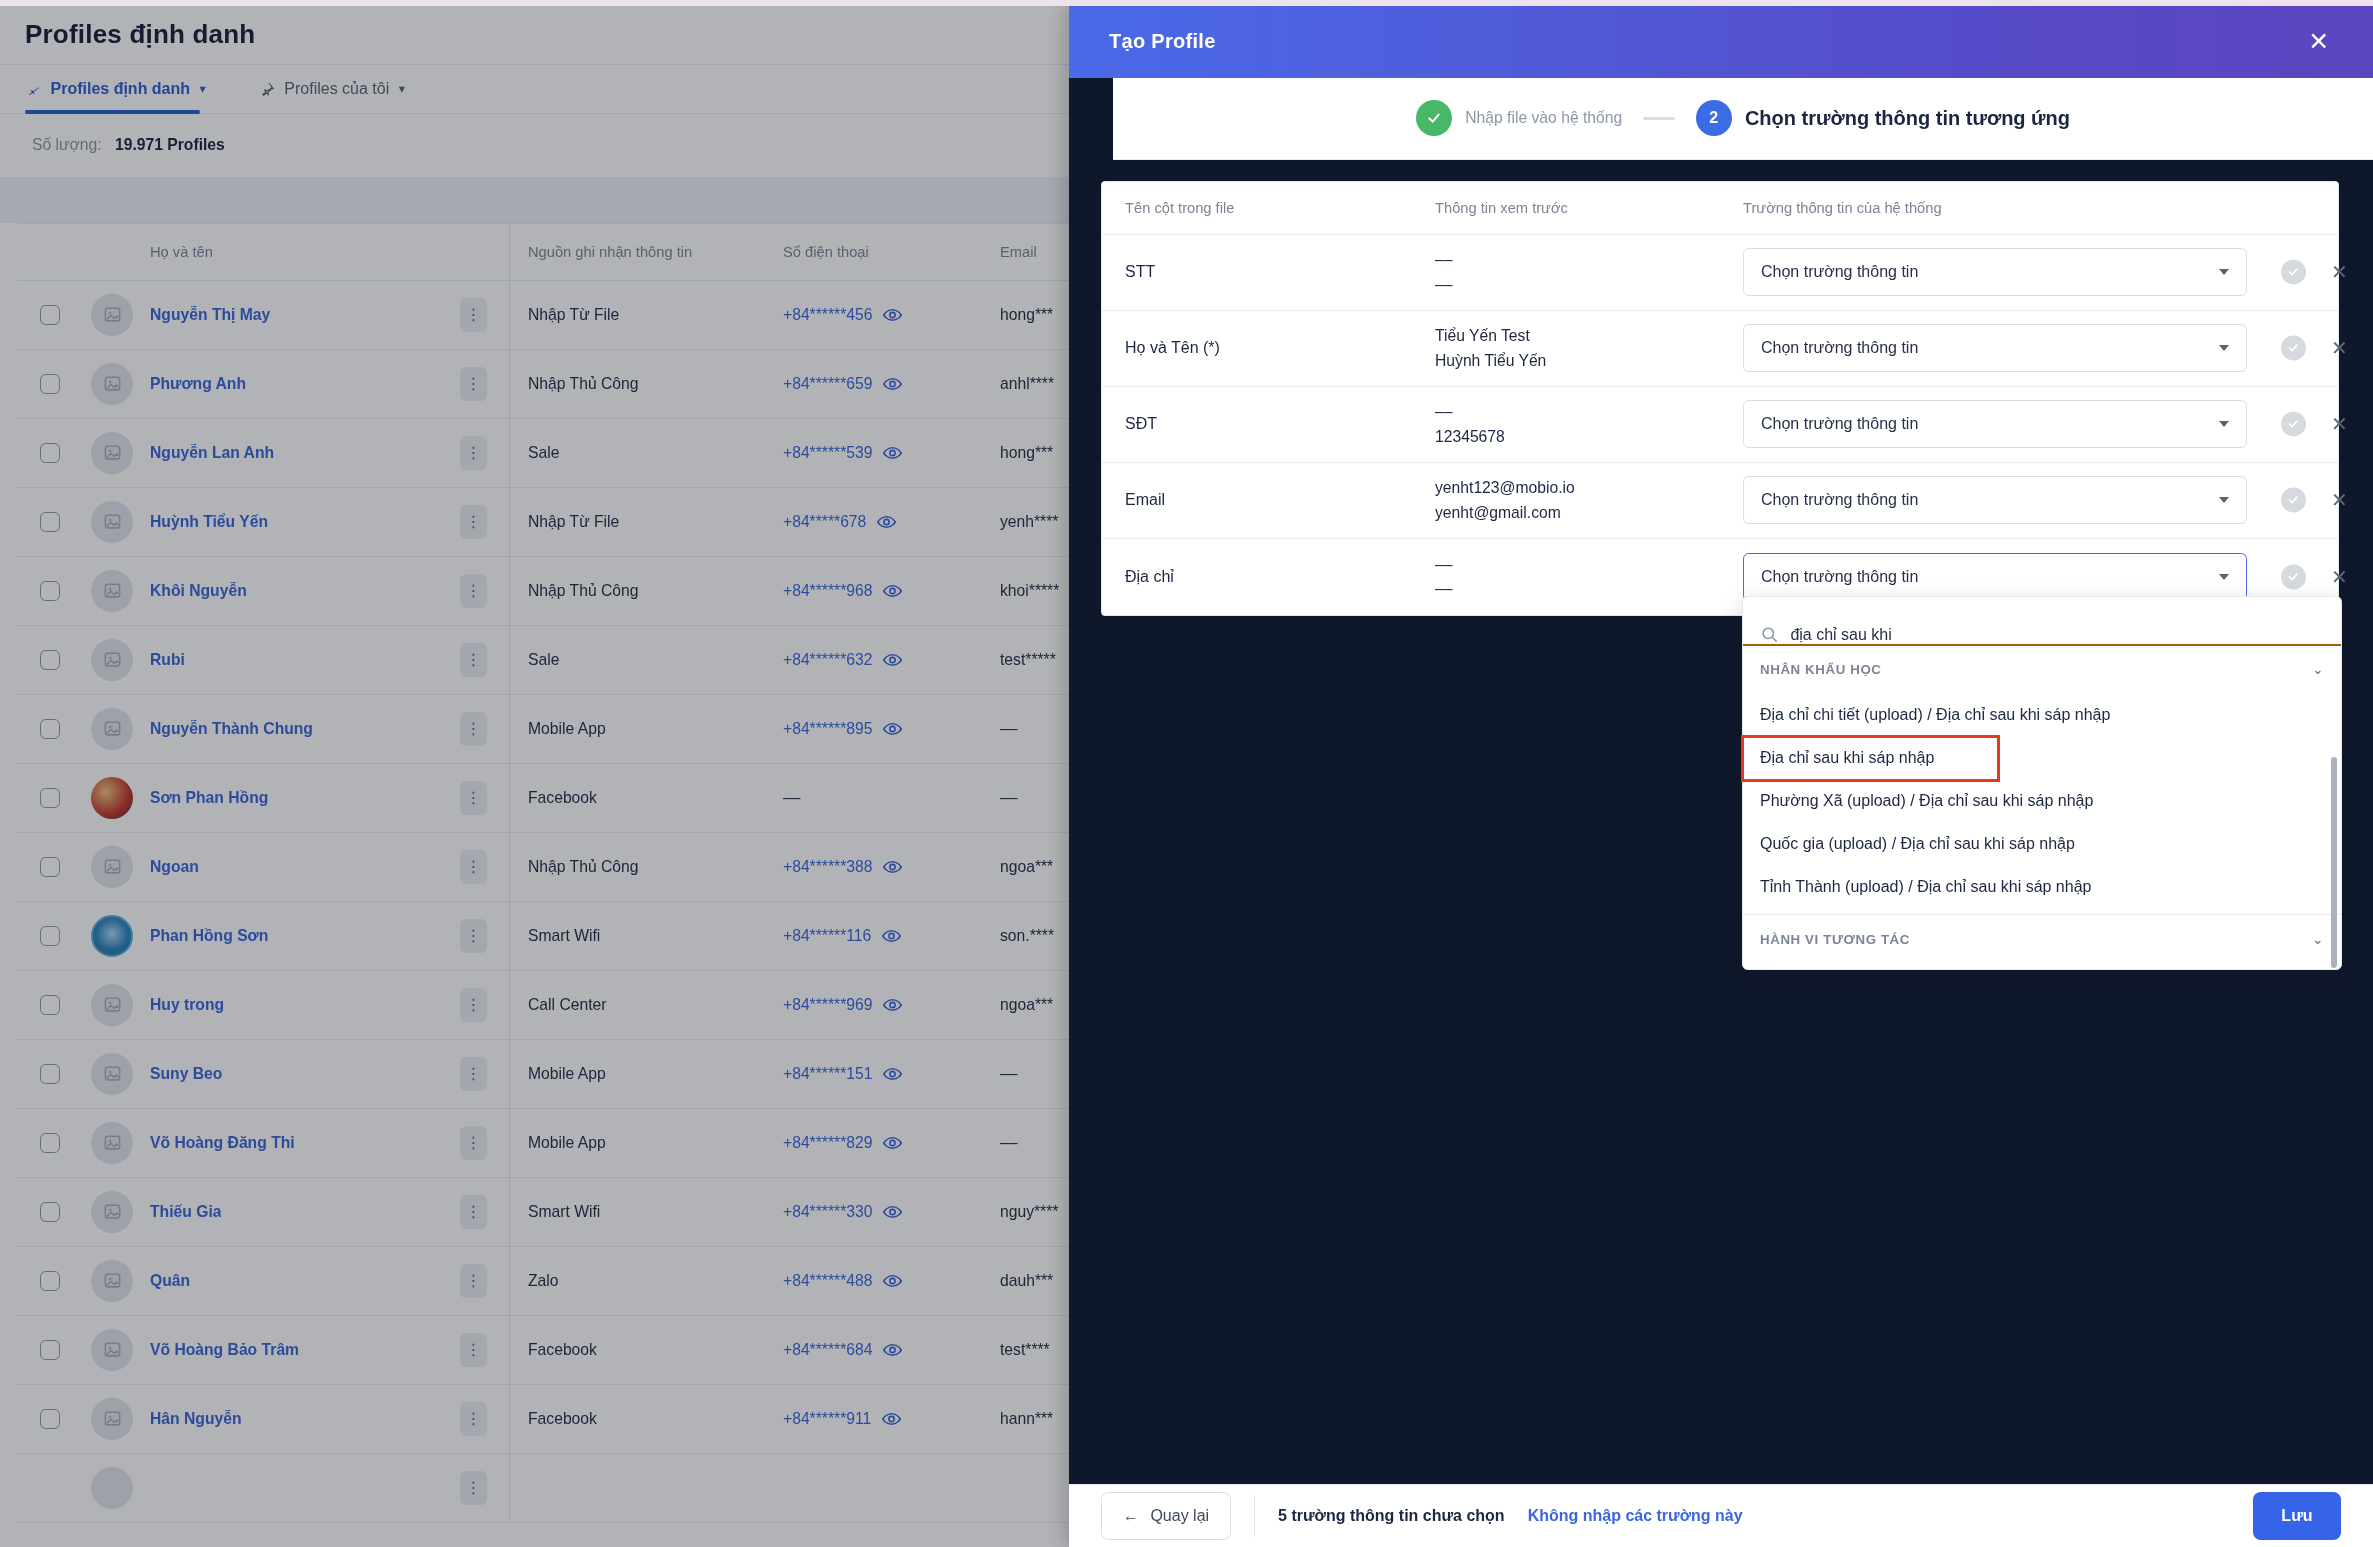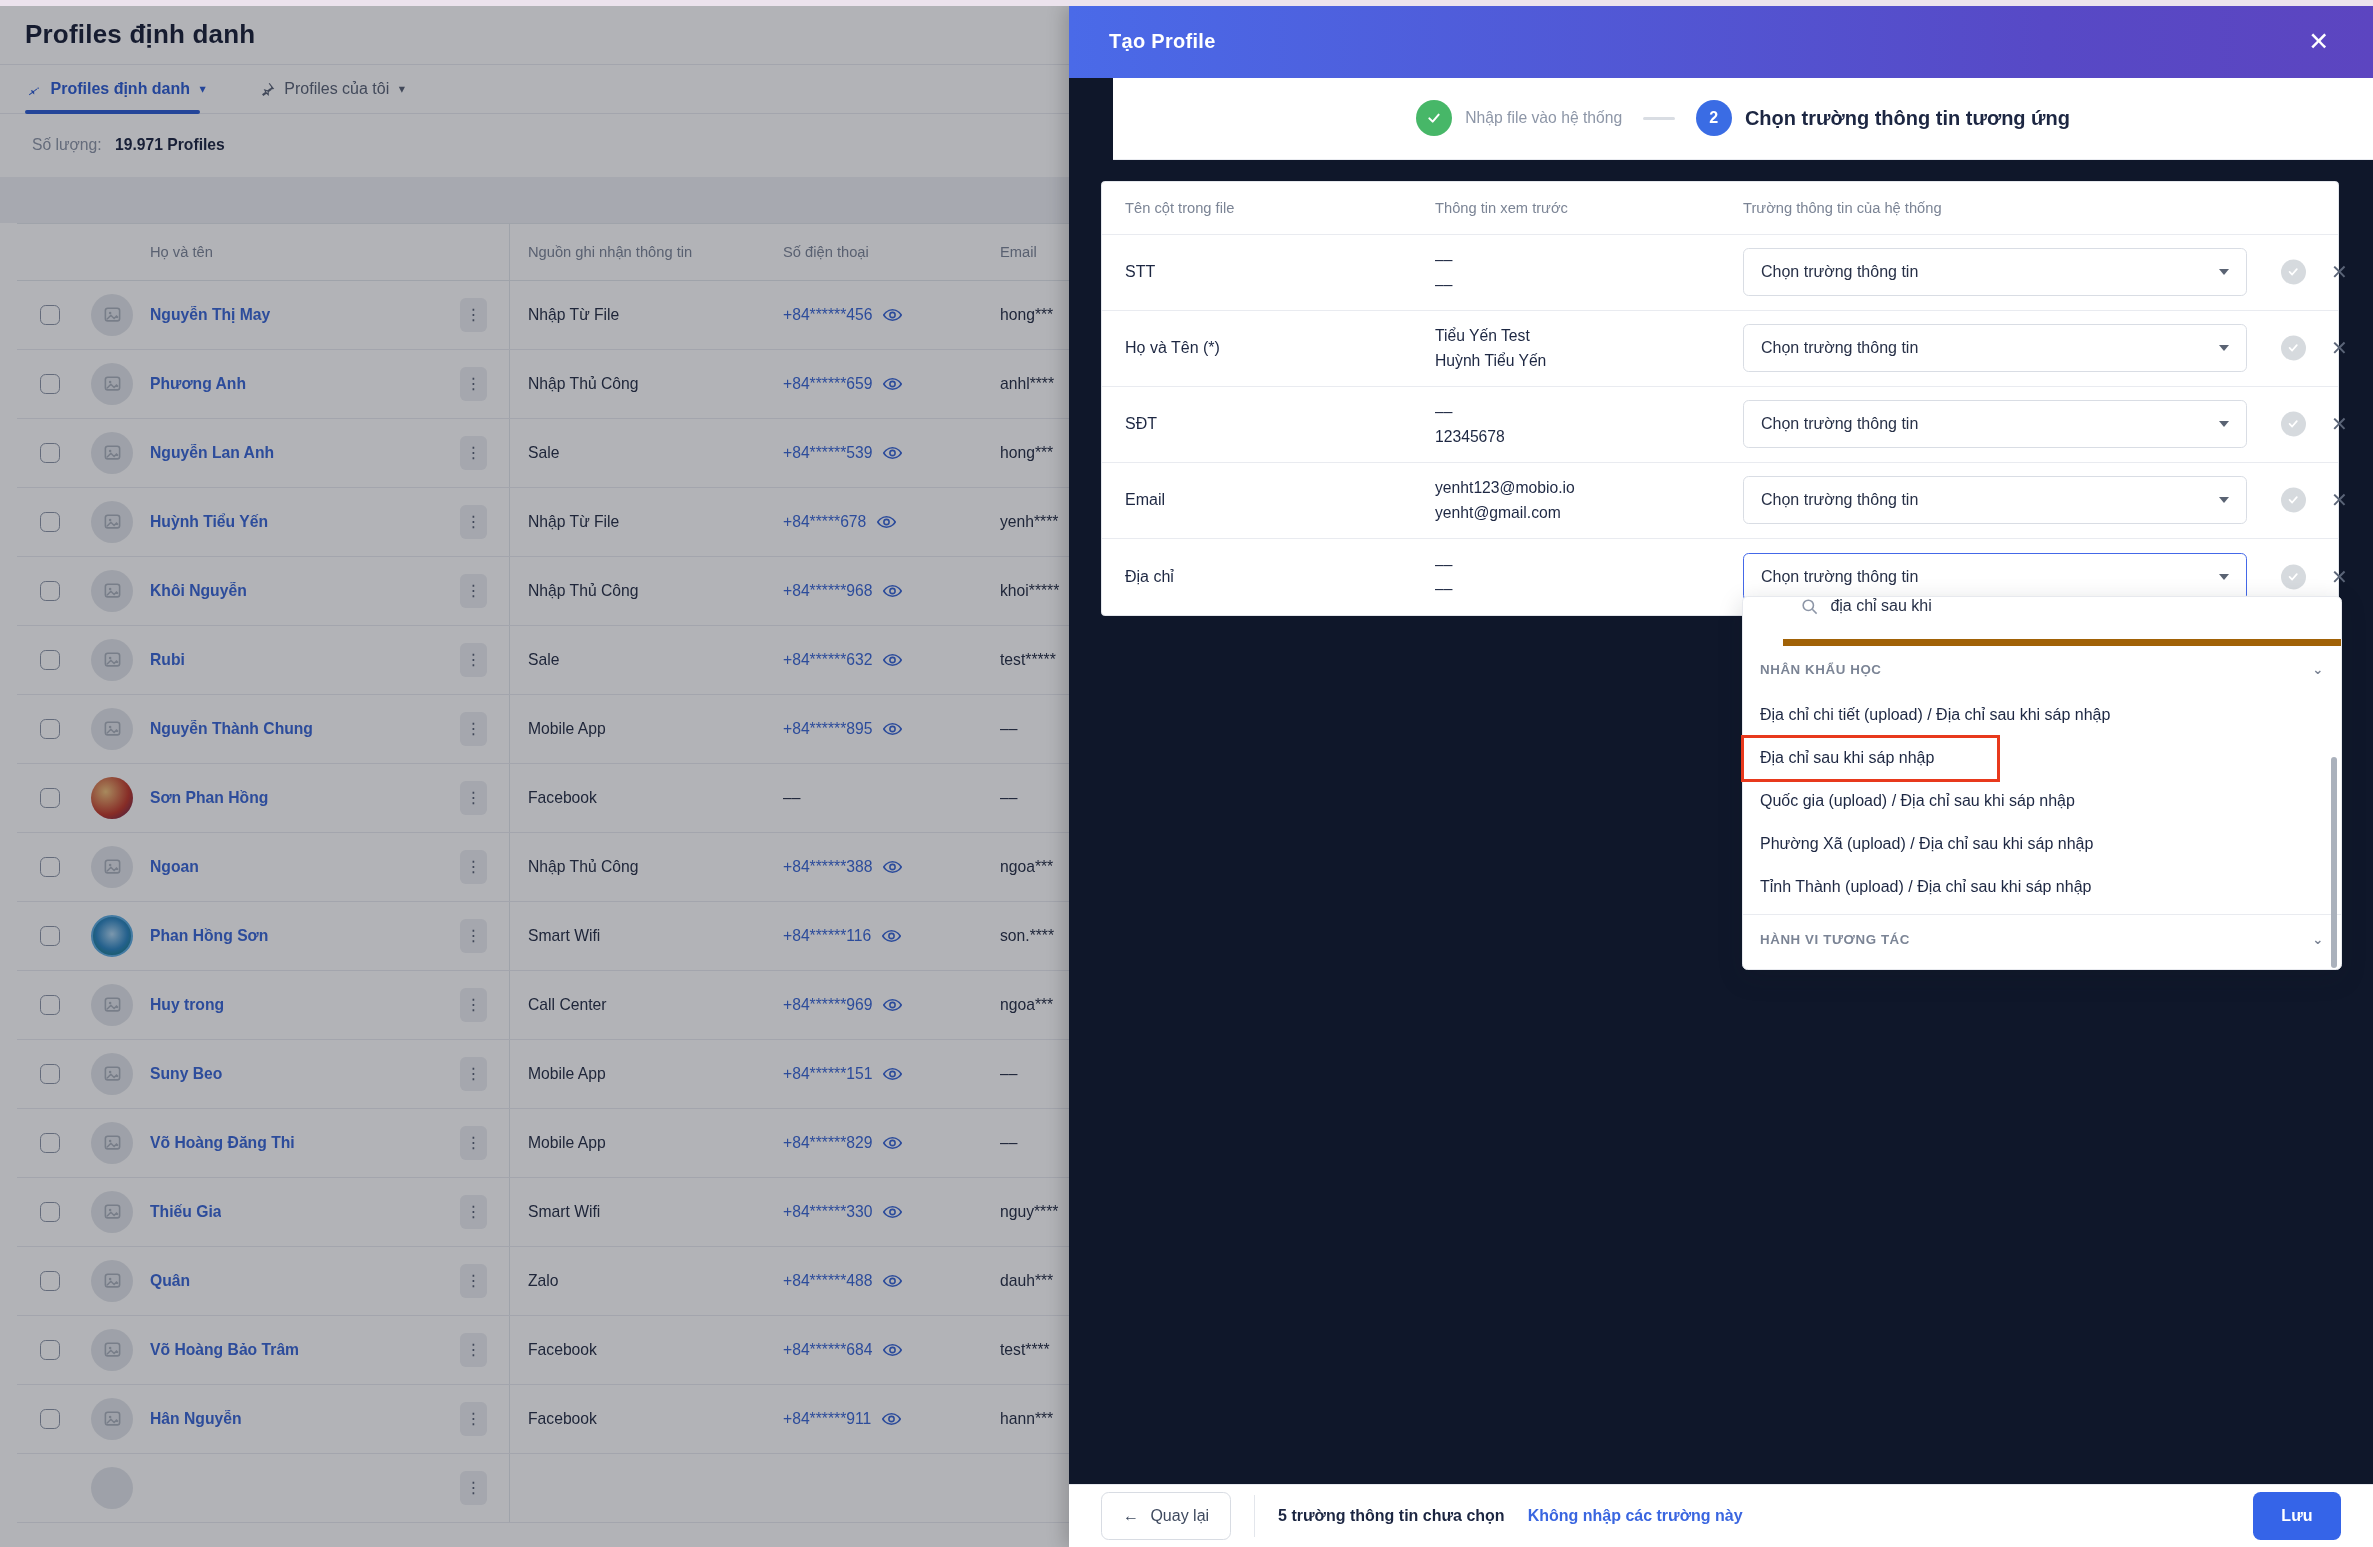--- a/index.html
+++ b/index.html
@@ -77,21 +77,21 @@
   .m-select { position:absolute; left:641px; top:50%; transform:translateY(-50%); width:504px; height:48px; border:1px solid #d9dde4; border-radius:5.7px; background:#fff; display:flex; align-items:center; padding:0 17px; cursor:pointer; }
   .m-select.focused { border:1.5px solid #4468e8; }
   .m-select .sel-text { flex:1; color:#273047; font-size:16px; }
   .m-select .caret { width:0; height:0; border-left:5.7px solid transparent; border-right:5.7px solid transparent; border-top:6.7px solid #5a6373; }
   .m-check { position:absolute; left:1179px; top:50%; transform:translateY(-50%); width:25px; height:25px; border-radius:50%; background:#d6dade; display:flex; align-items:center; justify-content:center; }
   .m-check svg { width:12.4px; height:12.4px; }
   .m-x { position:absolute; left:1229px; top:50%; transform:translateY(-50%); color:#5a6477; font-size:20px; cursor:pointer; line-height:1; }
 
   
   .dropdown { position:absolute; left:673px; top:590px; width:600px; background:#fff; border-radius:5.7px; box-shadow:0 7.6px 25px rgba(20,26,40,.18); border:1px solid #e7e9ee; z-index:40; padding-bottom:5.7px; }
-  .dd-search { height:49px; display:flex; align-items:flex-start; padding:0 17px; border-bottom:7px solid #a16207;margin-left:40px; }
+  .dd-search { height:49px; display:flex; align-items:flex-end; padding:0 17px; border-bottom:2px solid #a16207; }
   .dd-search input { border:none; outline:none; flex:1; font-size:16px; color:#273047; font-family:inherit; }
   .dd-group-head { height:48px; display:flex; align-items:center; padding:0 17px; color:#7b8495; font-size:13.3px; font-weight:bold; letter-spacing:0.6px; cursor:pointer; }
   .dd-group-head .sp { flex:1; }
   .dd-group-head .chev { color:#7b8495; font-size:13.3px; }
   .dd-option { height:43px; display:flex; align-items:center; padding:0 17px; color:#1d2742; font-size:16px; cursor:pointer; position:relative; }
   .dd-option.hovered { background:#f3f4f7; }
   .dd-option.highlighted { outline:3.8px solid #e8391c; outline-offset:-1.9px; width:255px; }
   .dd-divider { height:1px; background:#e9ebf0; margin-top:5.7px; }
   .dd-scrollthumb { position:absolute; right:3.8px; top:160px; width:6.7px; height:211px; border-radius:3.8px; background:#aab1bc; }
 
@@ -658,22 +658,22 @@
         <input type="text" value="địa chỉ sau khi" style="">
       </div>
       <div class="dd-group-head">
         <span>NHÂN KHẨU HỌC</span>
         <span class="sp"></span>
         <span class="chev">⌄</span>
       </div>
       <div id="dd-options">
           <div class="dd-option">Địa chỉ chi tiết (upload) / Địa chỉ sau khi sáp nhập</div>
           <div class="dd-option highlighted">Địa chỉ sau khi sáp nhập</div>
+          <div class="dd-option">Phường Xã (upload) / Địa chỉ sau khi sáp nhập</div>
           <div class="dd-option">Quốc gia (upload) / Địa chỉ sau khi sáp nhập</div>
-          <div class="dd-option">Phường Xã (upload) / Địa chỉ sau khi sáp nhập</div>
           <div class="dd-option">Tỉnh Thành (upload) / Địa chỉ sau khi sáp nhập</div>
         </div>
       <div class="dd-divider"></div>
       <div class="dd-group-head">
         <span>HÀNH VI TƯƠNG TÁC</span>
         <span class="sp"></span>
         <span class="chev">⌄</span>
       </div>
       <div class="dd-scrollthumb"></div>
     </div>

